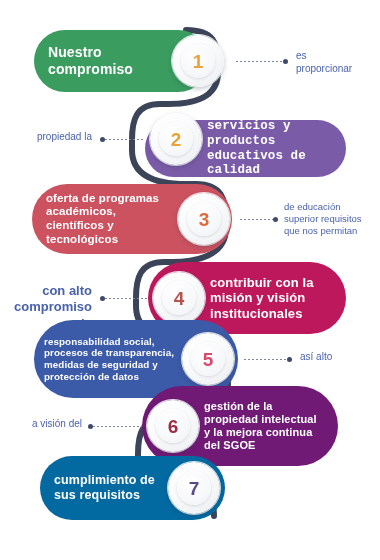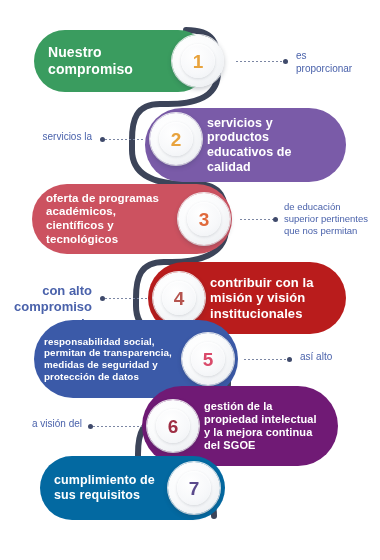--- a/index.html
+++ b/index.html
@@ -129,76 +129,76 @@
     </div>
     <div class="leader to-right" style="left:236px;top:58px;width:52px;">
       <div class="dash"></div>
       <div class="dot"></div>
     </div>
     <div class="note r" style="left:296px;top:50px;width:80px;font-size:10px;">es
 proporcionar</div>
   </div>
 
   <div class="step">
-    <div class="pill right" style="left:145px;top:108px;width:201px;height:74px;background:#7a5ba8;">
+    <div class="pill right" style="left:145px;top:120px;width:201px;height:57px;background:#7a5ba8;font-family:Liberation Mono, monospace;">
       <div class="pill-text" style="font-size:12.5px;">servicios y productos
 educativos de calidad</div>
     </div>
     <div class="badge" style="left:150px;top:113px;width:52px;height:52px;">
       <div class="ring" style="width:34px;height:34px;"></div>
       <div class="num" style="font-size:19px;color:#e8a33d;">2</div>
     </div>
     <div class="leader" style="left:100px;top:136px;width:45px;">
       <div class="dot"></div>
       <div class="dash"></div>
     </div>
-    <div class="note l" style="left:10px;top:131px;width:82px;font-size:10px;">servicios la</div>
+    <div class="note l" style="left:10px;top:131px;width:82px;font-size:10px;">propiedad la</div>
   </div>
 
   <div class="step">
     <div class="pill left" style="left:32px;top:184px;width:200px;height:70px;background:#cc5260;">
       <div class="pill-text" style="font-size:11.5px;">oferta de programas
 académicos, científicos
 y tecnológicos</div>
     </div>
     <div class="badge" style="left:178px;top:193px;width:52px;height:52px;">
       <div class="ring" style="width:34px;height:34px;"></div>
       <div class="num" style="font-size:19px;color:#e06a3c;">3</div>
     </div>
     <div class="leader to-right" style="left:240px;top:216px;width:38px;">
       <div class="dash"></div>
       <div class="dot"></div>
     </div>
     <div class="note r" style="left:284px;top:201px;width:95px;font-size:9.5px;">de educación
-superior pertinentes
+superior requisitos
 que nos permitan</div>
   </div>
 
   <div class="step">
-    <div class="pill right" style="left:148px;top:262px;width:198px;height:72px;background:#b91c1c;">
+    <div class="pill right" style="left:148px;top:262px;width:198px;height:72px;background:#be185d;">
       <div class="pill-text" style="font-size:13px;">contribuir con la
 misión y visión
 institucionales</div>
     </div>
     <div class="badge" style="left:153px;top:272px;width:52px;height:52px;">
       <div class="ring" style="width:34px;height:34px;"></div>
       <div class="num" style="font-size:19px;color:#b5544f;">4</div>
     </div>
     <div class="leader" style="left:100px;top:295px;width:48px;">
       <div class="dot"></div>
       <div class="dash"></div>
     </div>
     <div class="note l bold" style="left:6px;top:283px;width:86px;font-size:13px;">con alto
 compromiso de</div>
   </div>
 
   <div class="step">
     <div class="pill left" style="left:34px;top:320px;width:204px;height:78px;background:#3b5aa8;">
       <div class="pill-text" style="font-size:9.8px;text-align:left;padding-left:10px;padding-right:56px;">responsabilidad social,
-permitan de transparencia,
+procesos de transparencia,
 medidas de seguridad y
 protección de datos</div>
     </div>
     <div class="badge" style="left:182px;top:333px;width:52px;height:52px;">
       <div class="ring" style="width:34px;height:34px;"></div>
       <div class="num" style="font-size:19px;color:#d94a6a;">5</div>
     </div>
     <div class="leader to-right" style="left:244px;top:356px;width:48px;">
       <div class="dash"></div>
       <div class="dot"></div>

